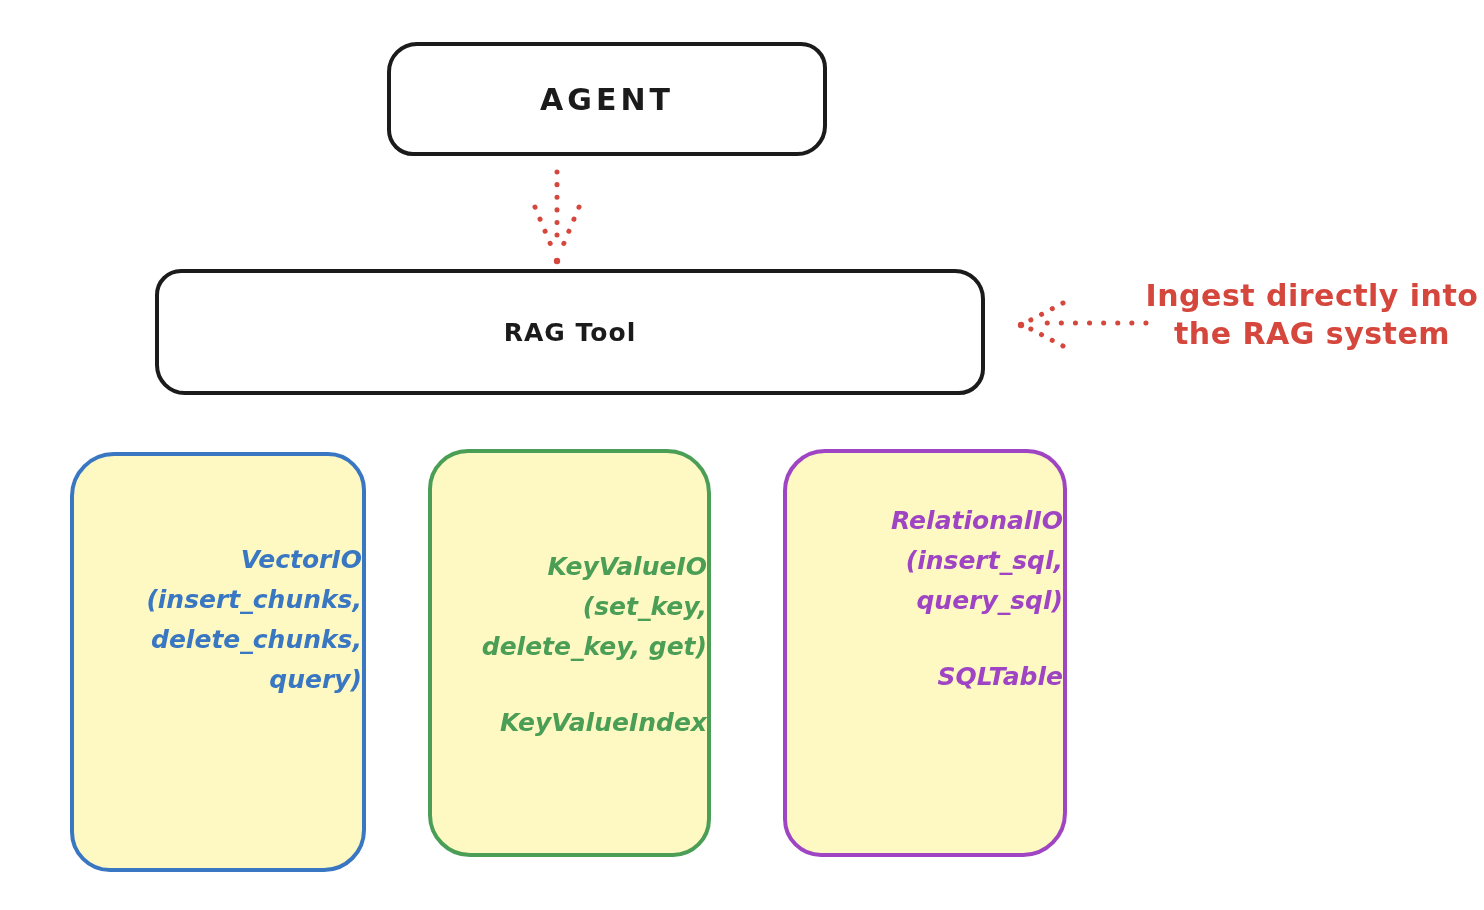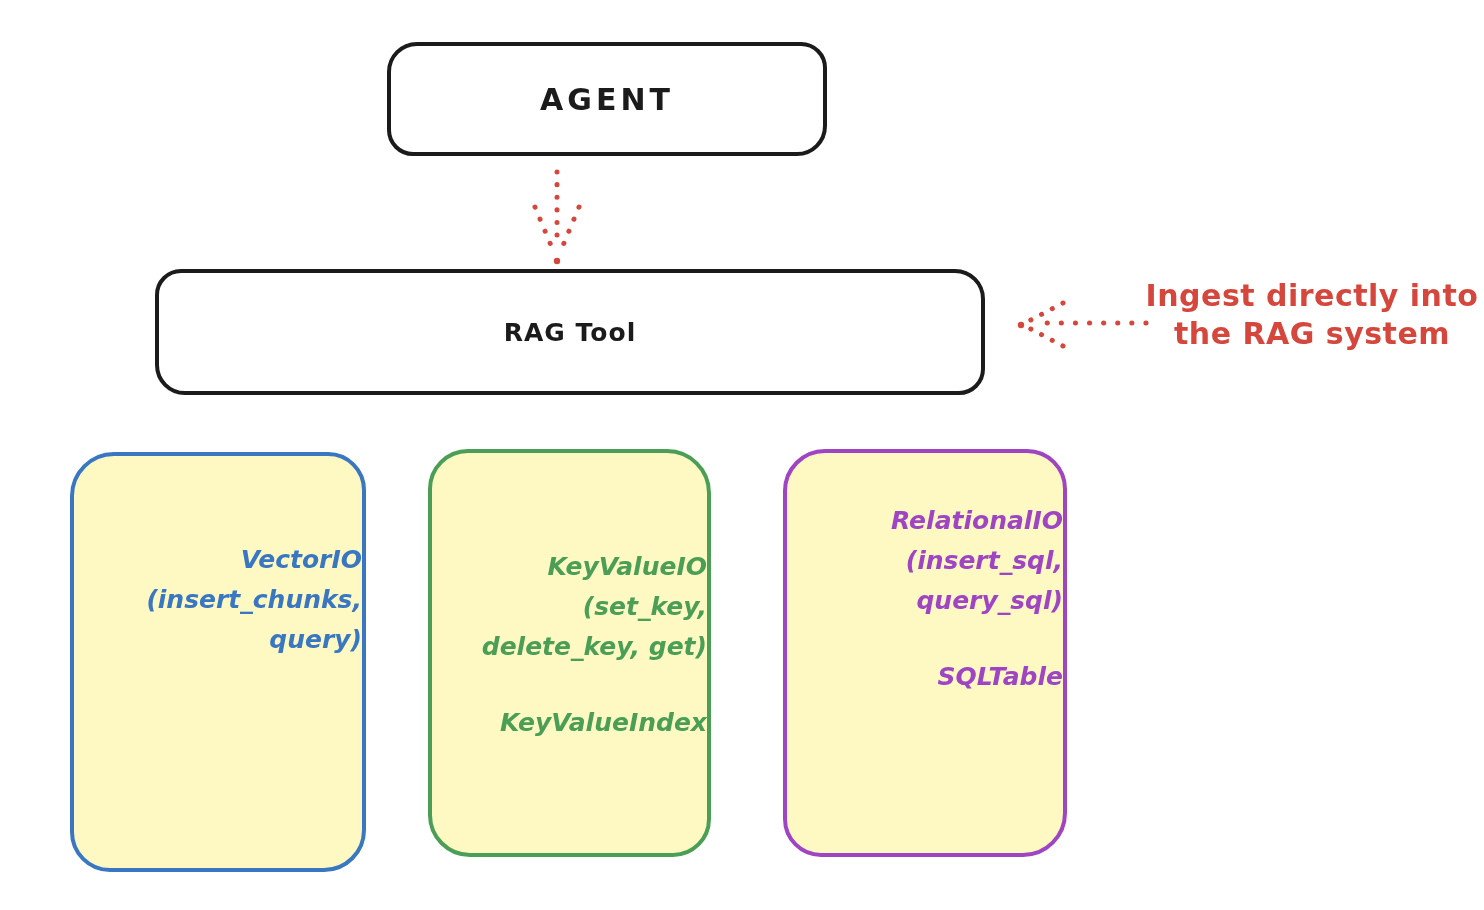--- a/index.html
+++ b/index.html
@@ -140,20 +140,21 @@
   </div>
 
   <div class="note">
     <div>Ingest directly into</div>
     <div>the RAG system</div>
   </div>
 
   <div class="card card-blue">
     <div>VectorIO</div>
     <div>(insert_chunks,</div>
+    <div>delete_chunks,</div>
     <div>query)</div>
   </div>
 
   <div class="card card-green">
     <div>KeyValueIO</div>
     <div>(set_key,</div>
     <div>delete_key, get)</div>
     <div class="index-label">KeyValueIndex</div>
   </div>
 

